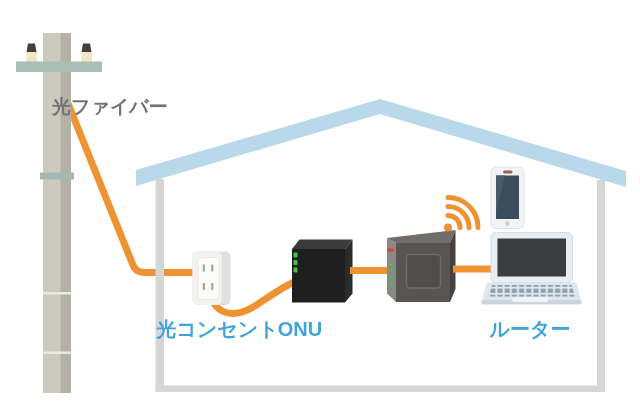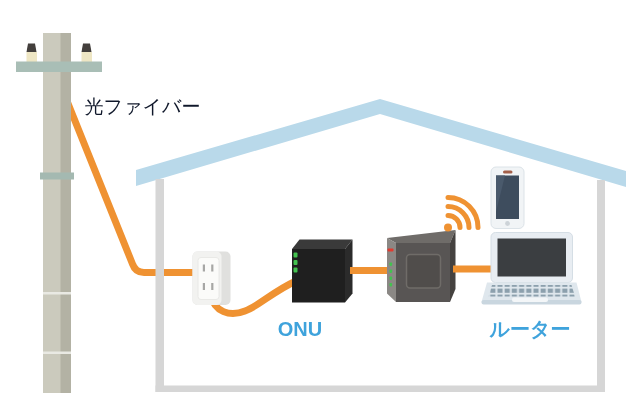--- a/index.html
+++ b/index.html
@@ -3,21 +3,21 @@
 <meta charset="utf-8">
 <style>
   html,body{margin:0;padding:0;background:#ffffff;}
   .canvas{
     position:relative;width:640px;height:420px;background:#ffffff;overflow:hidden;
     font-family:"Liberation Sans", sans-serif;
   }
   .canvas svg{position:absolute;left:0;top:0;}
   .fiber-label{
     position:absolute;left:52px;top:96px;width:181px;
-    text-align:center;color:#0f172a;font-weight:normal;font-size:19px;line-height:22px;
+    text-align:left;color:#737373;font-weight:bold;font-size:19px;line-height:22px;
     letter-spacing:0px;
   }
   .dev-label{
     position:absolute;top:318px;text-align:center;color:#3FA3DC;
     font-weight:bold;font-size:20px;line-height:22px;
   }
   .lbl-outlet{left:137px;width:161px;}
   .lbl-onu{left:240px;width:120px;}
   .lbl-router{left:358px;width:120px;}
   .lbl-devices{left:470px;width:120px;}
@@ -128,16 +128,17 @@
       <path d="M448,215.5 A12,12 0 0 1 460,227.5"></path>
       <path d="M448,206.5 A21,21 0 0 1 469,227.5"></path>
       <path d="M448,197.5 A30,30 0 0 1 478,227.5"></path>
     </g>
   </svg>
 
   <div class="fiber-label">
     <div>光ファイバー</div>
   </div>
 
+  <div class="dev-label lbl-outlet">光コンセント</div>
   <div class="dev-label lbl-onu">ONU</div>
   <div class="dev-label lbl-devices">ルーター</div>
 
 </div>
 
 </body></html>

